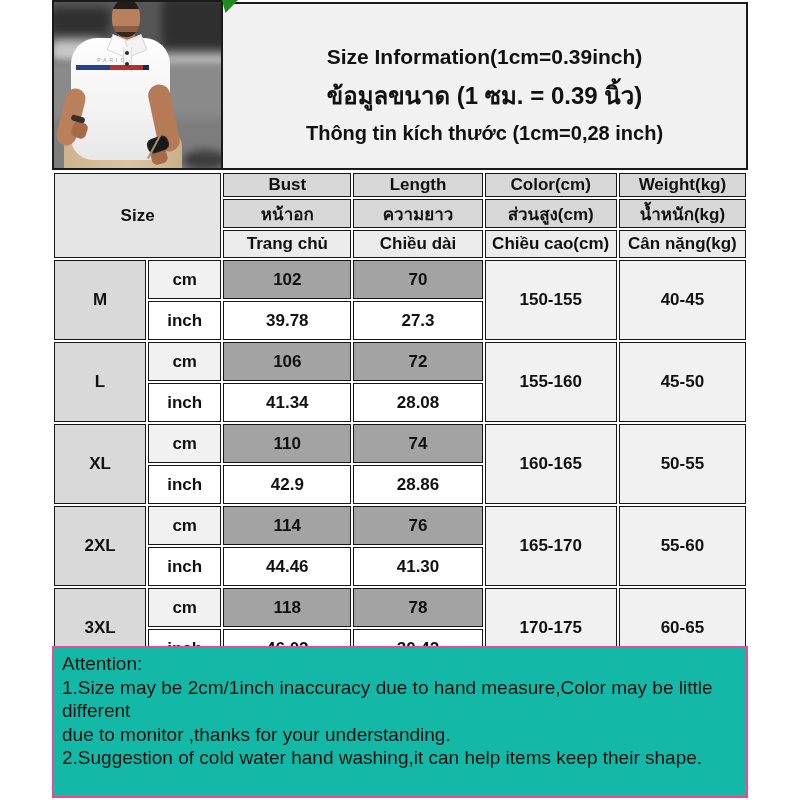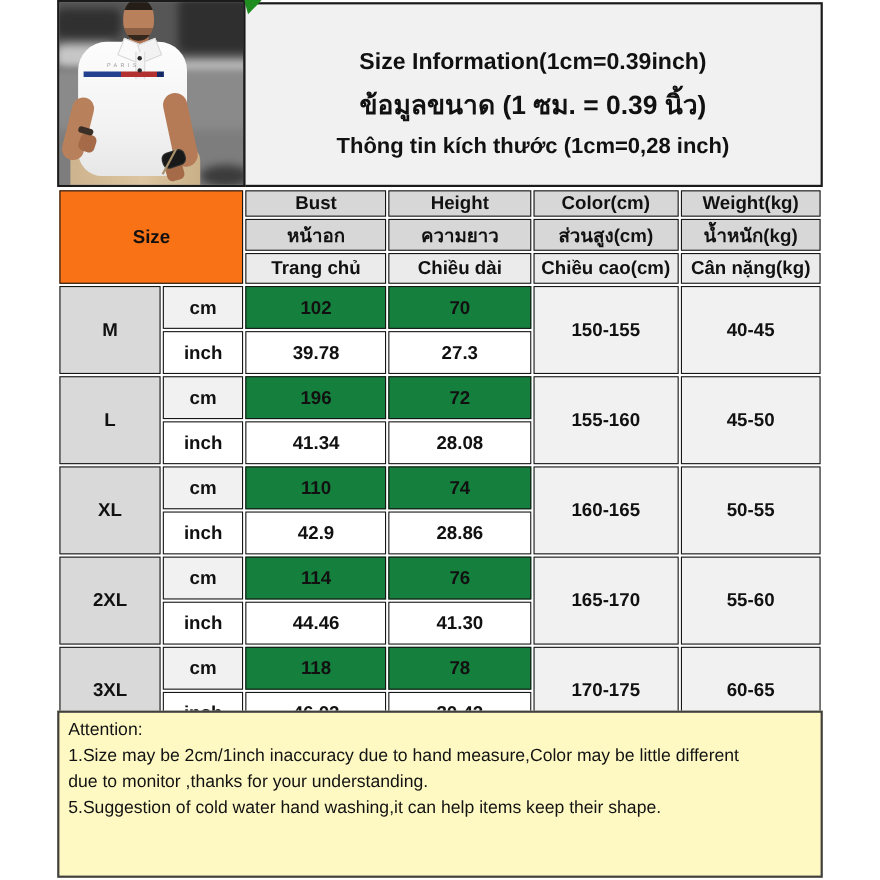--- a/index.html
+++ b/index.html
@@ -82,35 +82,35 @@
   
   .size-table {
     position:absolute; left:52px; top:171px; width:696px;
     border-collapse:separate; border-spacing:2px; table-layout:fixed;
     font-weight:bold; z-index:4;
   }
   .size-table td {
     border:1.5px solid #161616; text-align:center; vertical-align:middle;
     overflow:hidden; padding:0; font-size:17px;
   }
-  .c-corner { background:#f97316; font-size:34px; }
+  .c-corner { background:#e5e5e5; font-size:34px; }
   .c-hdr    { background:#d7d7d7; height:22px; }
   .c-hdr-vi { background:#ebebeb; height:26px; }
   .c-size   { background:#d9d9d9; font-size:18px; }
   .c-unit-cm   { background:#f1f1f1; height:37px; }
   .c-unit-inch { background:#ffffff; height:37px;margin-left:13px; }
-  .c-val-cm   { background:#15803d; }
+  .c-val-cm   { background:#a3a3a3; }
   .c-val-inch { background:#ffffff;margin-left:22px; }
   .c-merge    { background:#f1f1f1; }
 
   
   .attention-box {
     position:absolute; left:52px; top:646px; width:696px; height:152px;
-    box-sizing:border-box; border:2px solid #404040; background:#fef9c3;
-    padding:4px 8px; font-size:16px; line-height:23.5px; color:#121212; z-index:4;
+    box-sizing:border-box; border:2px solid #ec4899; background:#14b8a6;
+    padding:4px 8px; font-size:19px; line-height:23.5px; color:#121212; z-index:4;
   }
 </style>
 </head>
 <body>
 
 <div class="page">
 
   <div class="title-box">
     <div class="title-en">Size Information(1cm=0.39inch)</div>
     <div class="title-th">ข้อมูลขนาด (1 ซม. = 0.39 นิ้ว)</div>
@@ -155,21 +155,21 @@
         <col style="width:73px">
         <col style="width:128px">
       <col style="width:129px">
         <col style="width:132px">
         <col style="width:127px">
     </colgroup>
     <tbody>
       <tr>
         <td class="c-corner" rowspan="3" colspan="2">Size</td>
         <td class="c-hdr">Bust</td>
-        <td class="c-hdr">Height</td>
+        <td class="c-hdr">Length</td>
         <td class="c-hdr">Color(cm)</td>
         <td class="c-hdr">Weight(kg)</td>
       </tr>
       <tr>
         <td class="c-hdr">หน้าอก</td>
         <td class="c-hdr">ความยาว</td>
         <td class="c-hdr">ส่วนสูง(cm)</td>
         <td class="c-hdr">น้ำหนัก(kg)</td>
       </tr>
       <tr>
@@ -189,21 +189,21 @@
       </tr>
       <tr>
         <td class="c-unit-inch">inch</td>
         <td class="c-val-inch">39.78</td>
         <td class="c-val-inch">27.3</td>
       </tr>
 
       <tr>
         <td class="c-size" rowspan="2">L</td>
         <td class="c-unit-cm">cm</td>
-        <td class="c-val-cm">196</td>
+        <td class="c-val-cm">106</td>
         <td class="c-val-cm">72</td>
         <td class="c-merge" rowspan="2">155-160</td>
         <td class="c-merge" rowspan="2">45-50</td>
       </tr>
       <tr>
         <td class="c-unit-inch">inch</td>
         <td class="c-val-inch">41.34</td>
         <td class="c-val-inch">28.08</td>
       </tr>
 
@@ -248,16 +248,16 @@
         <td class="c-val-inch">46.02</td>
         <td class="c-val-inch">30.42</td>
       </tr>
     </tbody>
   </table>
 
   <div class="attention-box">
     <div>Attention:</div>
     <div>1.Size may be 2cm/1inch inaccuracy due to hand measure,Color may be little different</div>
     <div>due to monitor ,thanks for your understanding.</div>
-    <div>5.Suggestion of cold water hand washing,it can help items keep their shape.</div>
+    <div>2.Suggestion of cold water hand washing,it can help items keep their shape.</div>
   </div>
 
 </div>
 
 </body></html>

